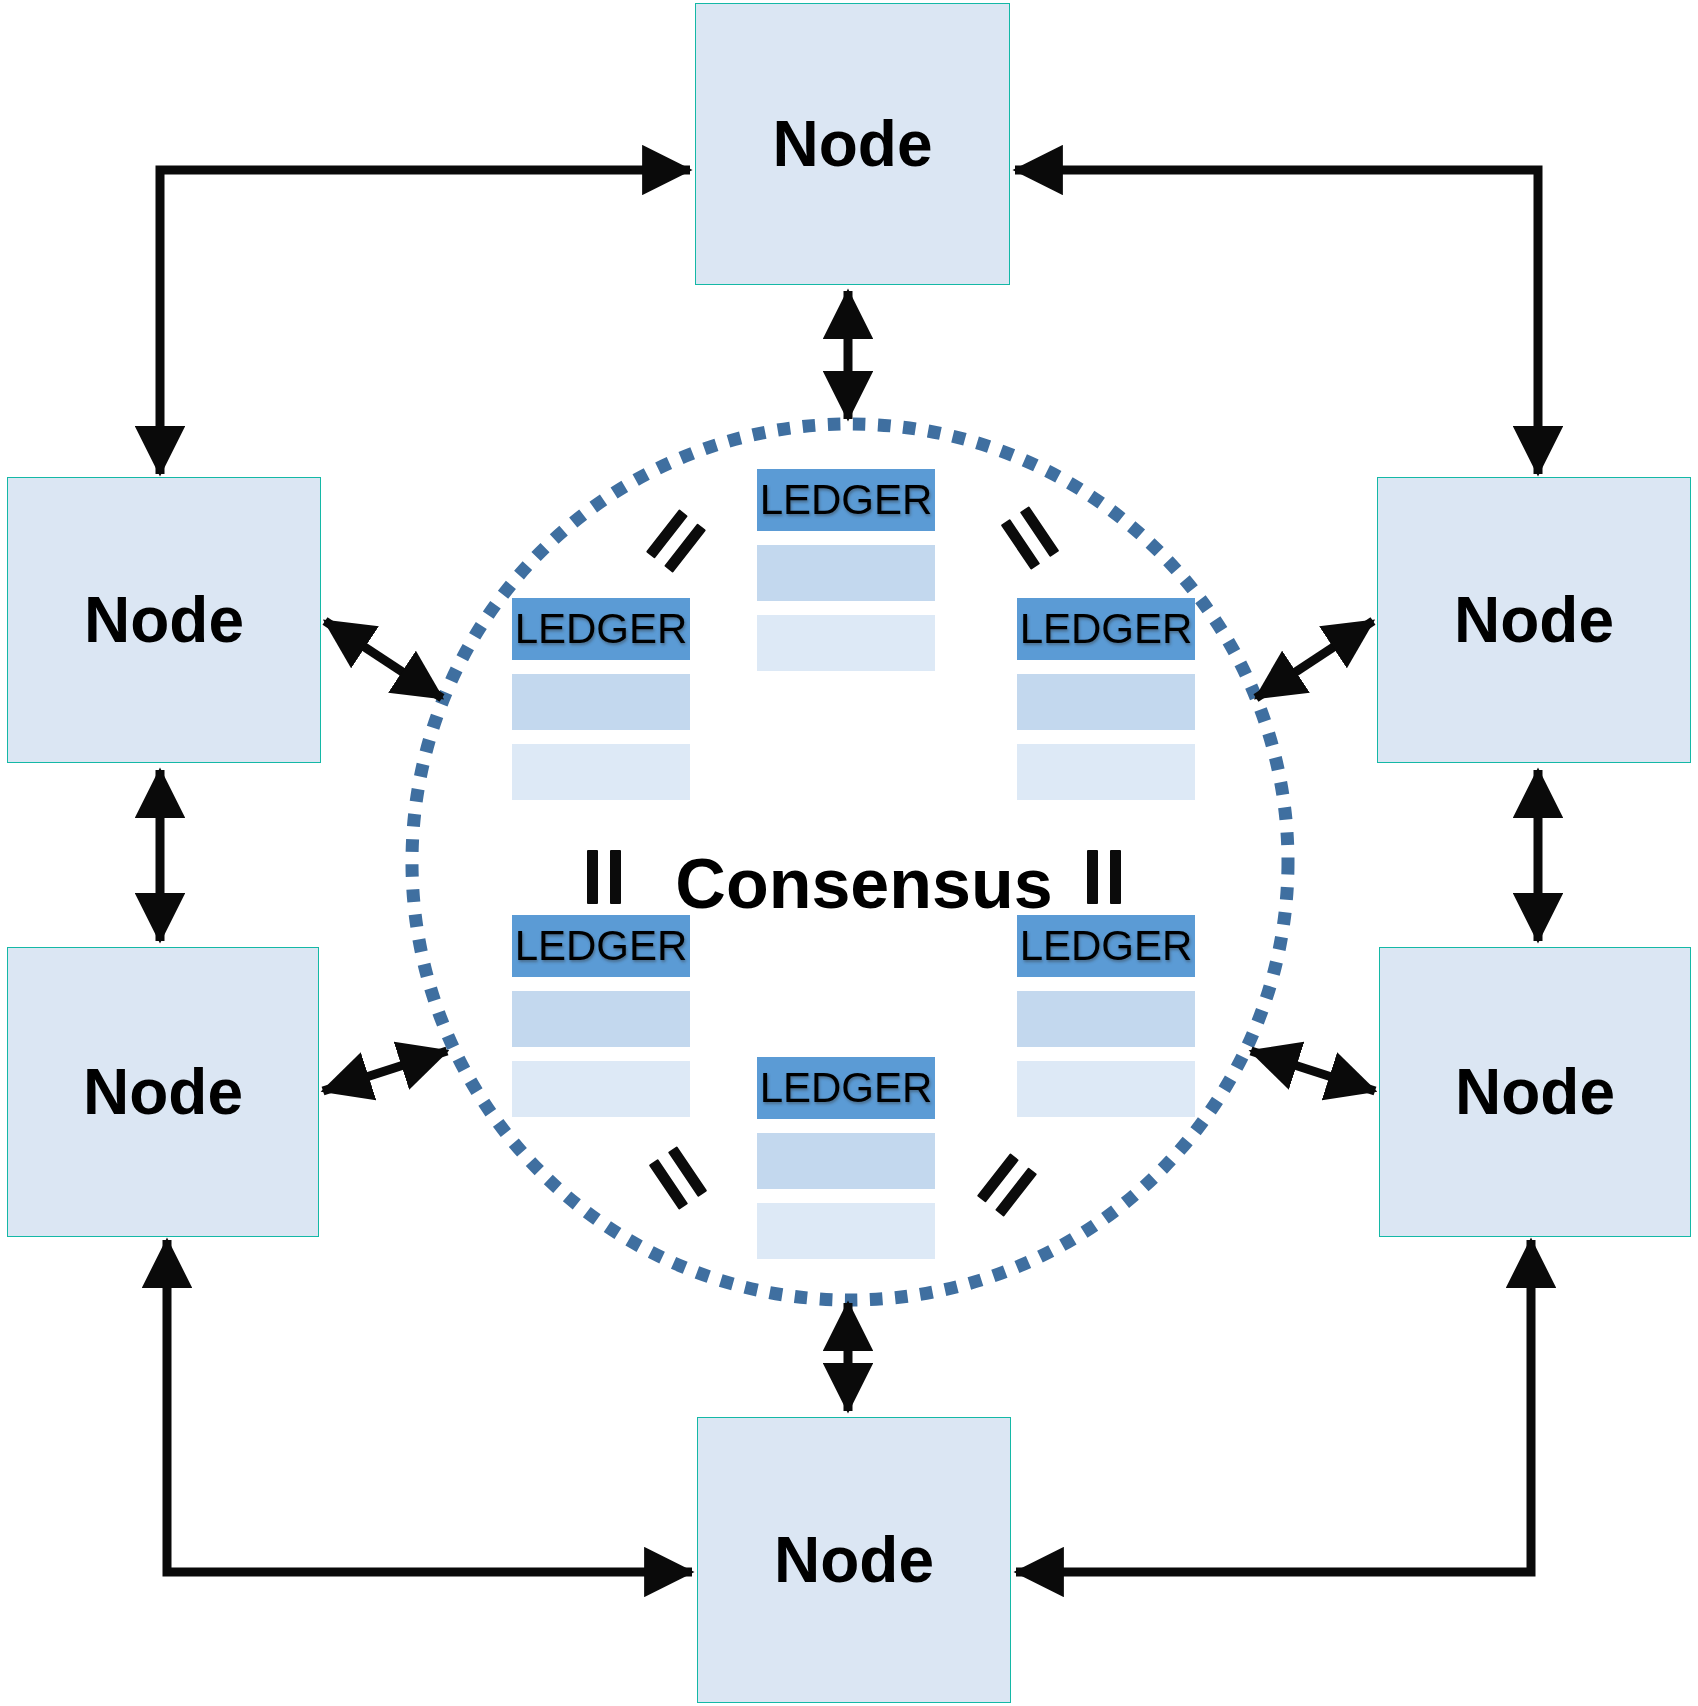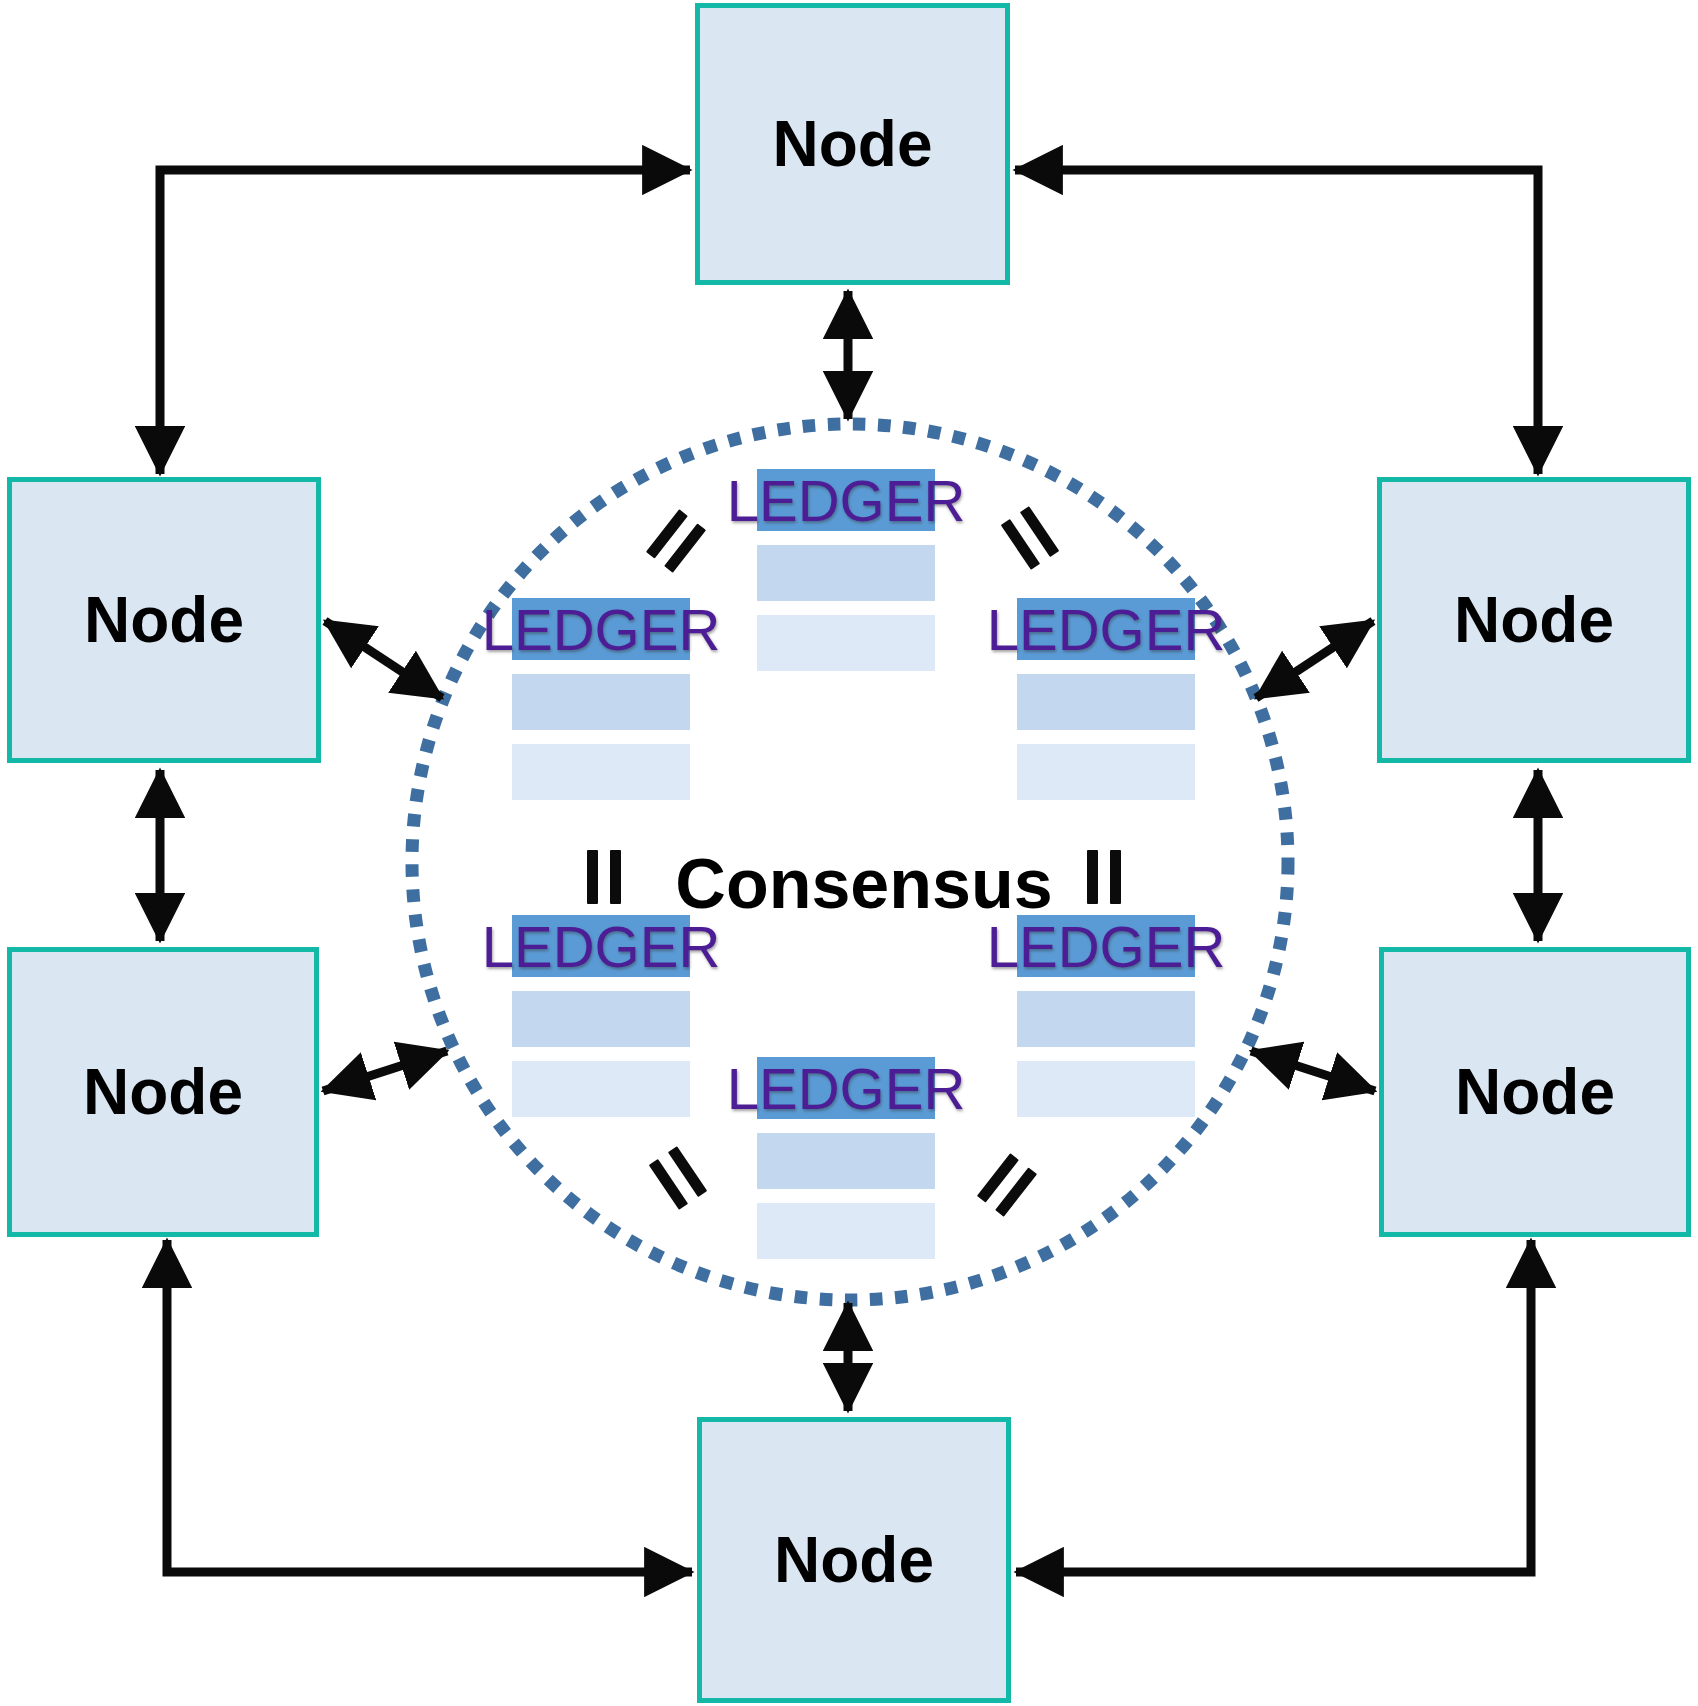--- a/index.html
+++ b/index.html
@@ -8,34 +8,34 @@
     width:1698px; height:1706px;
     background:#ffffff;
     font-family:"Liberation Sans", sans-serif;
     overflow:hidden;
   }
   #connector-layer { position:absolute; left:0; top:0; width:1698px; height:1706px; }
 
   .node {
     position:absolute;
     background:#dbe6f3;
-    border:5px solid #14b8a6;
+    border:1px solid #14b8a6;
     box-sizing:border-box;
     display:flex; align-items:center; justify-content:center;
   }
   .node .lbl {
     font-weight:700; font-size:64px; color:#000000;
     font-family:"Liberation Sans", sans-serif;
   }
 
   .ledger { position:absolute; width:178px; }
   .ledger .hdr {
-    height:62px; background:#5b9bd5; color:#4c1d95;
+    height:62px; background:#5b9bd5; color:#000000;
     display:flex; align-items:center; justify-content:center;
-    font-size:58px; font-weight:400;
+    font-size:42px; font-weight:400;
     text-shadow:1px 2px 3px rgba(50,50,50,0.45);
     margin-bottom:14px;
     text-align:right;
   }
   .ledger .row { height:56px; margin-bottom:14px; }
   .row-mid   { background:#c3d8ee; }
   .row-light { background:#dde9f6; }
 
   .eq {
     position:absolute; width:54px; height:34px;

